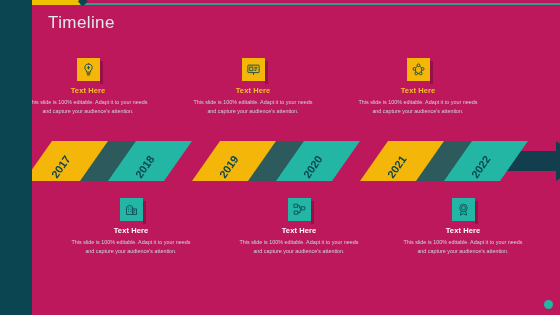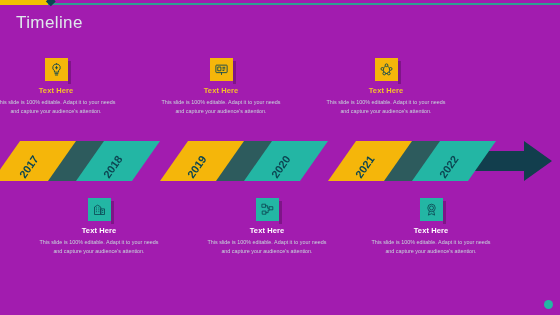--- a/index.html
+++ b/index.html
@@ -10,22 +10,23 @@
   body {
     width: 560px;
     height: 315px;
     overflow: hidden;
     font-family: "Liberation Sans", sans-serif;
     position: relative;
   }
   #slide {
     position: absolute;
     inset: 0;
-    background: #a21caf;
+    background: #be185d;
     overflow: hidden;
+    margin-left: 32px;
   }
 
   
   .topbar {
     position: absolute;
     top: 0; left: 0;
     width: 100%;
     height: 6px;
   }
   .topbar .seg-yellow {

